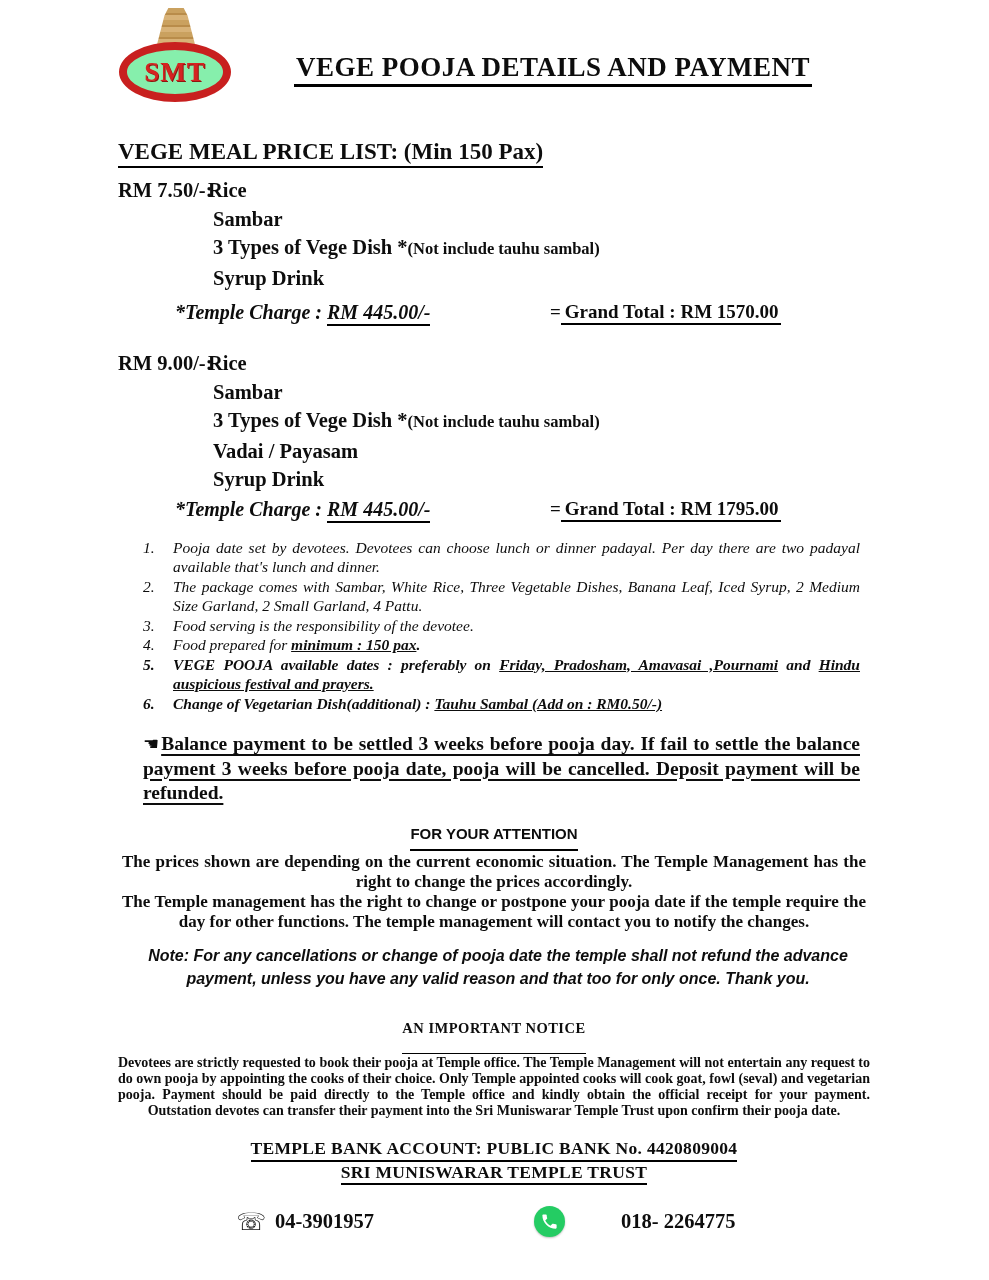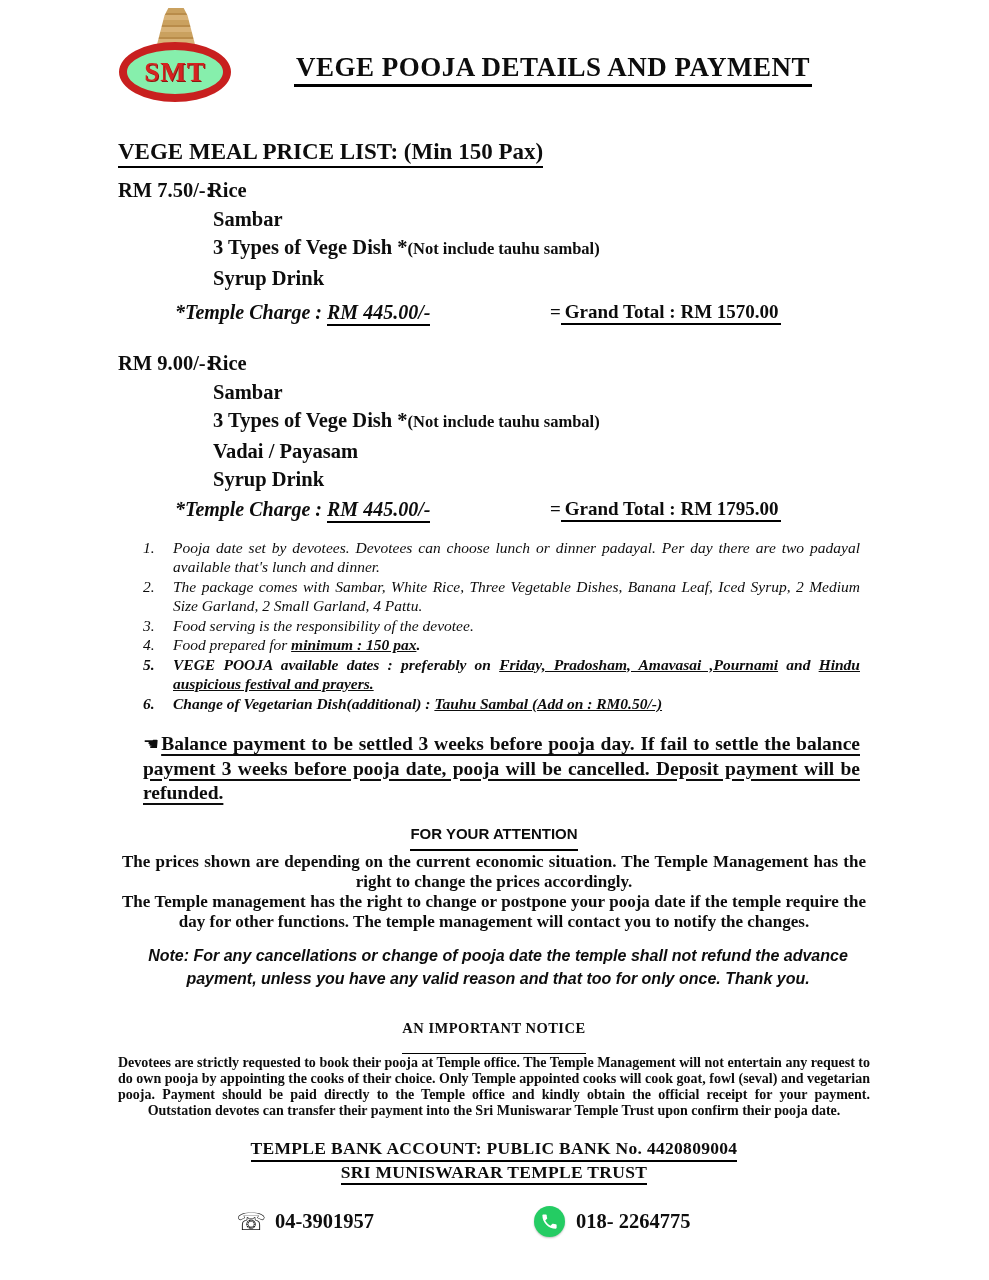--- a/index.html
+++ b/index.html
@@ -120,21 +120,21 @@
   .bank{margin-top:19px;text-align:center;line-height:21.5px;}
   .bank-line{
     display:inline-block;font-size:17.5px;font-weight:bold;letter-spacing:.3px;
     border-bottom:2px solid #000;padding-bottom:0px;
   }
 
   
   .contacts{margin-top:21px;display:flex;align-items:center;}
   .contact{display:flex;align-items:center;font-size:20.5px;font-weight:bold;}
   .contact-phone{margin-left:118px;}
-  .contact-wa{margin-left:160px;}
+  .contact-wa{margin-left:160px;gap:45px;}
   .tel-glyph{font-family:"DejaVu Sans",sans-serif;font-size:24px;font-weight:normal;margin-right:9px;line-height:1;}
   .wa-badge{
     width:31px;height:31px;border-radius:50%;
     display:flex;align-items:center;justify-content:center;
     margin-right:11px;
     box-shadow:0 1px 2px rgba(0,0,0,.25);
   }
   .wa-badge svg{width:19px;height:19px;}
 </style>
 </head>

